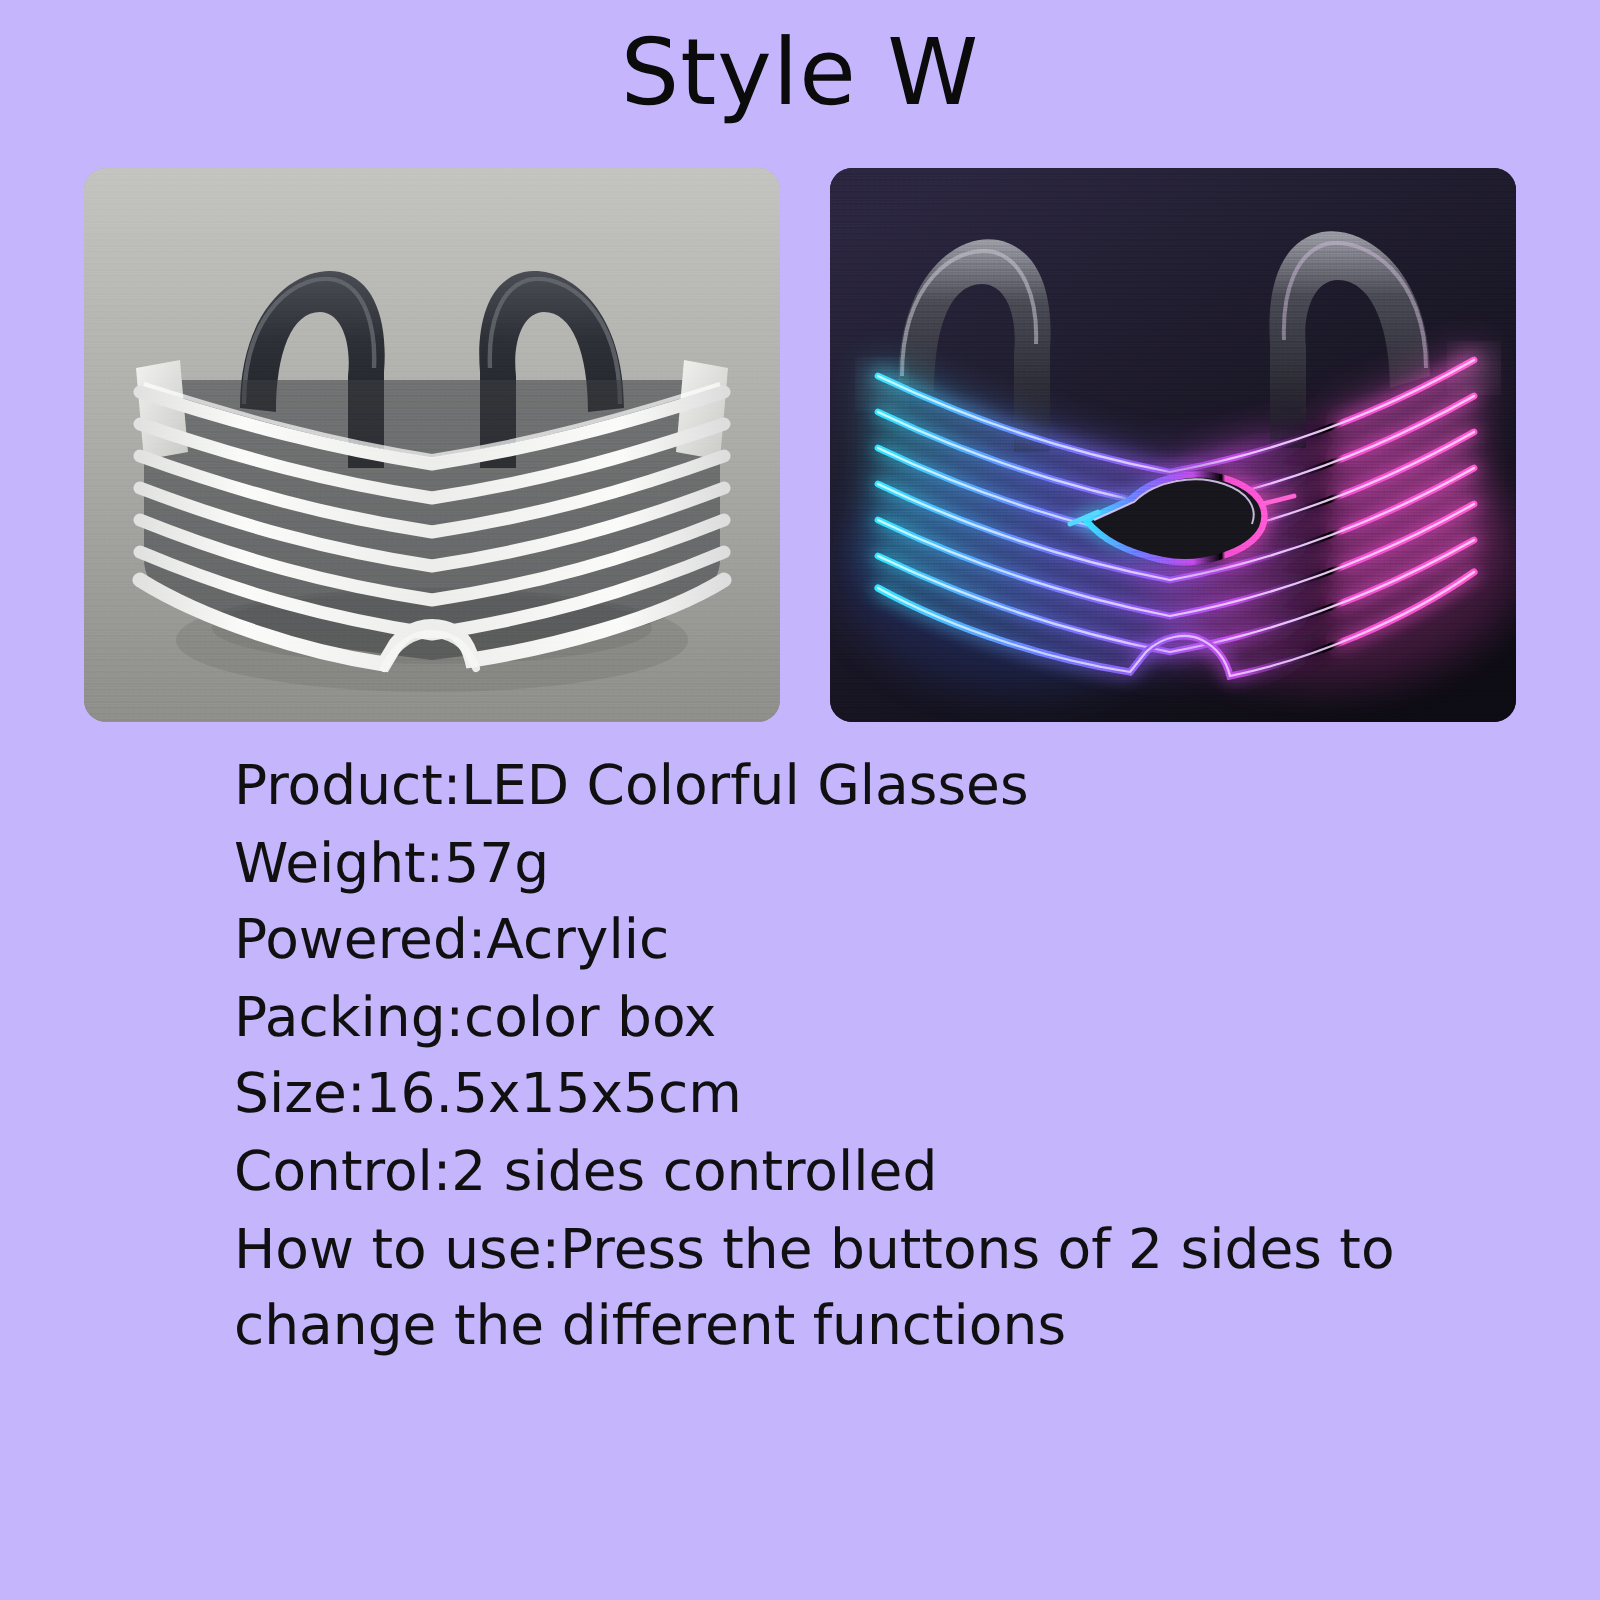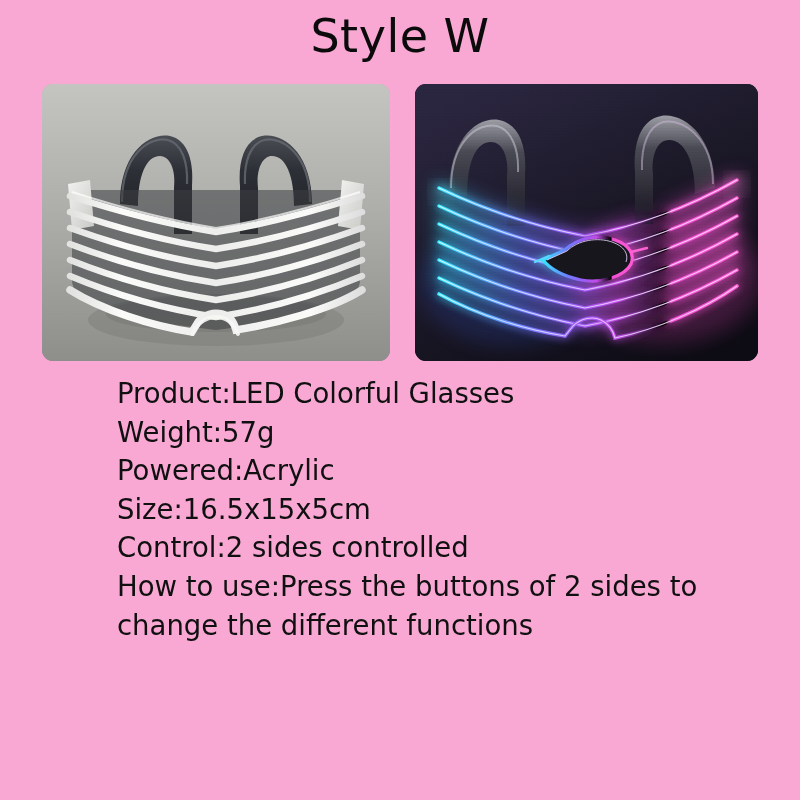--- a/index.html
+++ b/index.html
@@ -13,21 +13,21 @@
     font-family: "DejaVu Sans", "Liberation Sans", sans-serif;
     color: #000000;
     overflow: hidden;
     position: relative;
   }
 
   .page {
     position: relative;
     width: 800px;
     height: 800px;
-    background: #f9a8d4;
+    background: #c4b5fd;
   }
 
   
   .title {
     position: absolute;
     top: 6px;
     left: 0;
     width: 800px;
     text-align: center;
     font-size: 46px;
@@ -296,18 +296,19 @@
         </svg>
       </div>
       <div class="noise noise-dark"></div>
     </div>
   </div>
 
   <div class="specs">
     <div class="spec-line">Product:LED Colorful Glasses</div>
     <div class="spec-line">Weight:57g</div>
     <div class="spec-line">Powered:Acrylic</div>
+    <div class="spec-line">Packing:color box</div>
     <div class="spec-line">Size:16.5x15x5cm</div>
     <div class="spec-line">Control:2 sides controlled</div>
     <div class="spec-line wrap">How to use:Press the buttons of 2 sides to change the different functions</div>
   </div>
 
 </div>
 
 </body></html>

